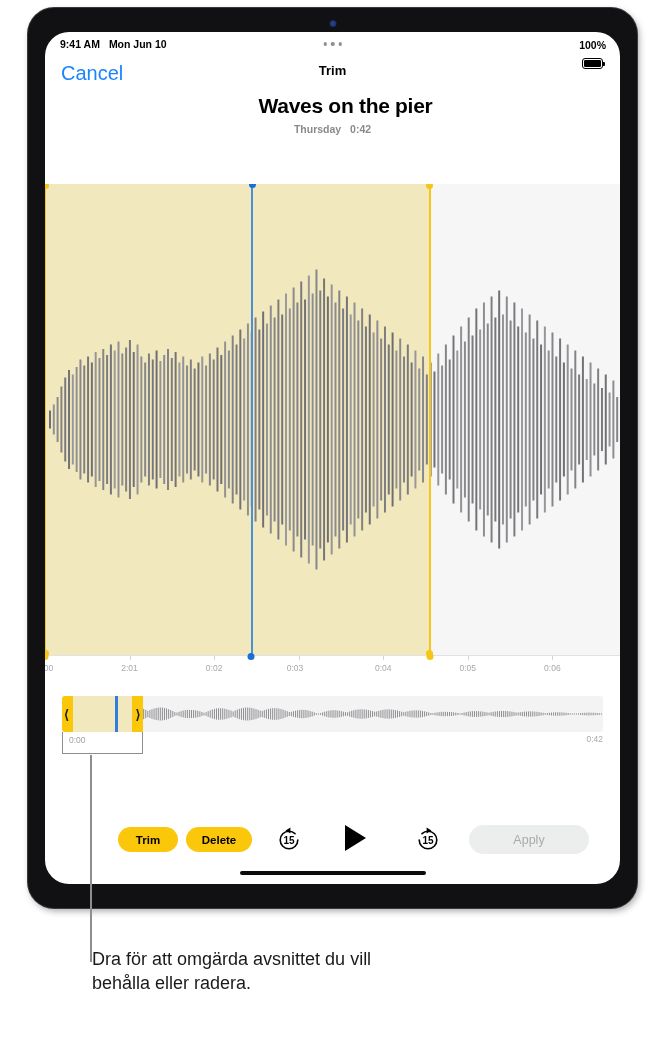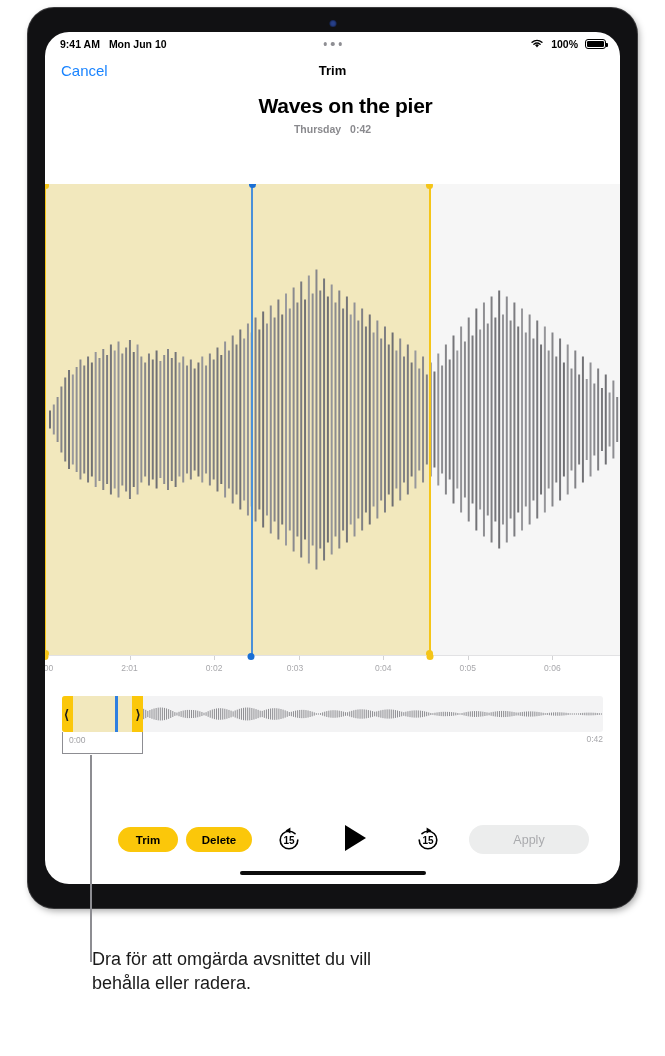--- a/index.html
+++ b/index.html
@@ -28,37 +28,37 @@
   
   #statusbar{
     position:absolute;left:0;top:0;width:100%;height:24px;
     display:flex;align-items:center;
     font-size:10.5px;font-weight:bold;color:#000;
   }
   #sb-left{position:absolute;left:15px;display:flex;gap:9px;align-items:center;}
   #sb-dots{position:absolute;left:50%;transform:translateX(-50%);
     display:flex;gap:4px;align-items:center;}
   #sb-dots i{width:3.5px;height:3.5px;border-radius:50%;background:#8e8e93;display:block;}
-  #sb-right{position:absolute;right:14px;display:flex;gap:7px;align-items:center;}
+  #sb-right{position:absolute;right:14px;display:flex;gap:7px;align-items:center;flex-direction:column;}
   .batt{
     width:21px;height:10.5px;border:1.3px solid #000;border-radius:3px;
     position:relative;box-sizing:border-box;
   }
   .batt::after{content:"";position:absolute;right:-3.2px;top:3px;
     width:1.8px;height:4px;background:#000;border-radius:0 1px 1px 0;}
   .batt i{position:absolute;left:1.2px;top:1.2px;bottom:1.2px;right:1.2px;
     background:#000;border-radius:1.3px;display:block;}
 
   
   #navbar{
     position:absolute;left:0;top:24px;width:100%;height:34px;
   }
   #cancel-btn{
     position:absolute;left:16px;top:6px;
-    font-size:15px;color:#1a84ff;cursor:pointer;
+    font-size:20px;color:#1a84ff;cursor:pointer;
   }
   #nav-title{
     position:absolute;left:50%;top:7px;transform:translateX(-50%);
     font-size:13px;font-weight:bold;color:#000;
   }
 
   
   #header{position:absolute;left:0;top:62px;width:100%;text-align:center;}
   #rec-title{font-size:21px;font-weight:bold;color:#000;letter-spacing:-.3px;padding-left:26px;}
   #rec-sub{margin-top:5px;font-size:10.5px;font-weight:bold;color:#8a8a8e;}

